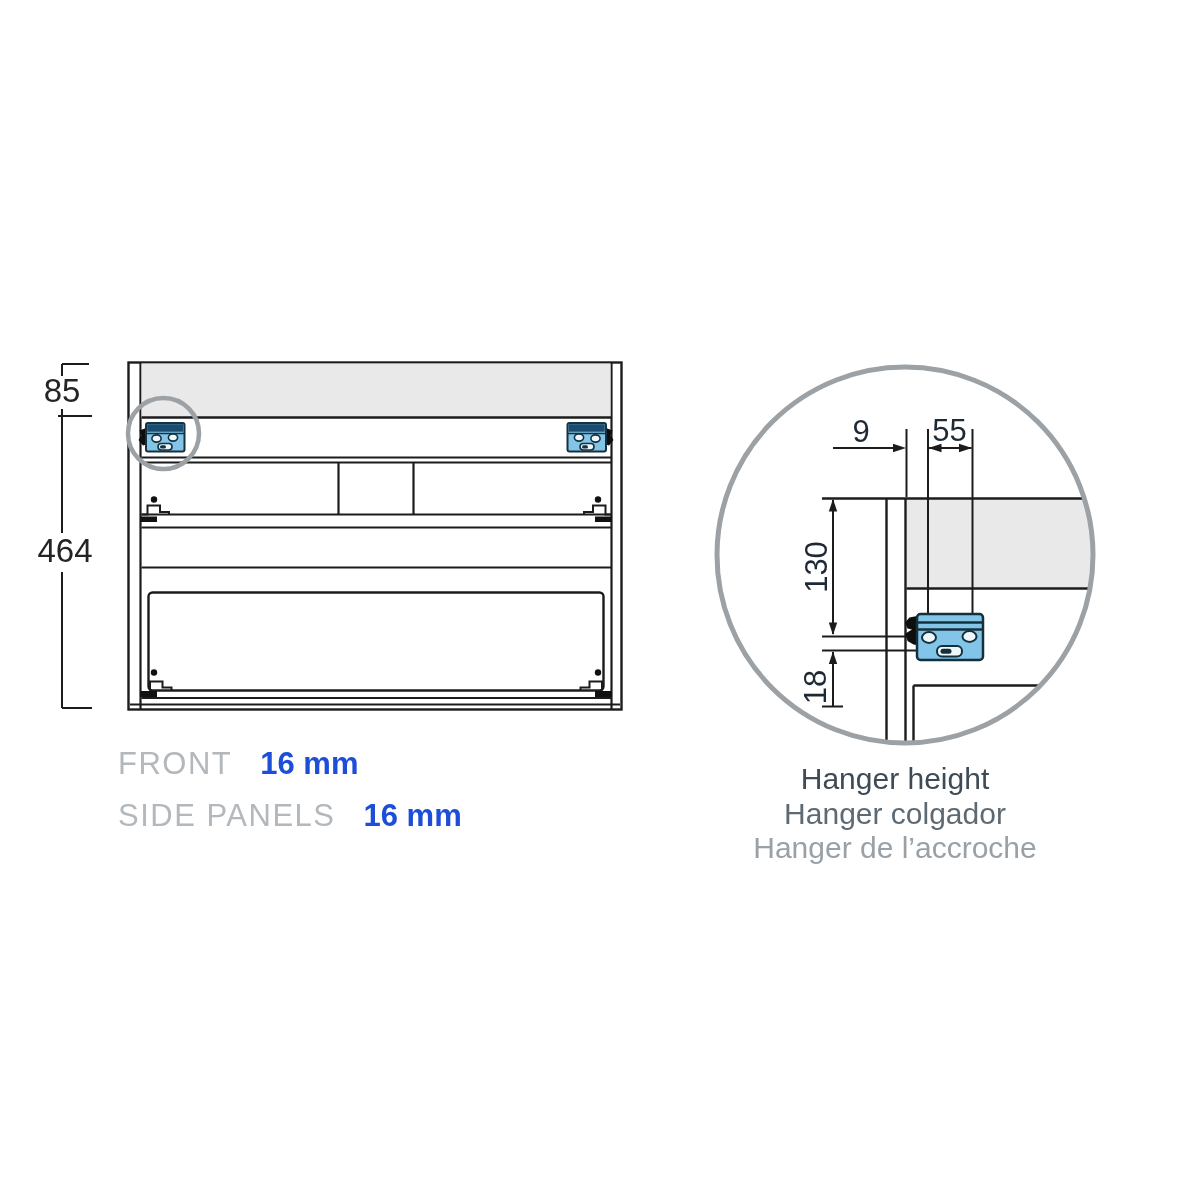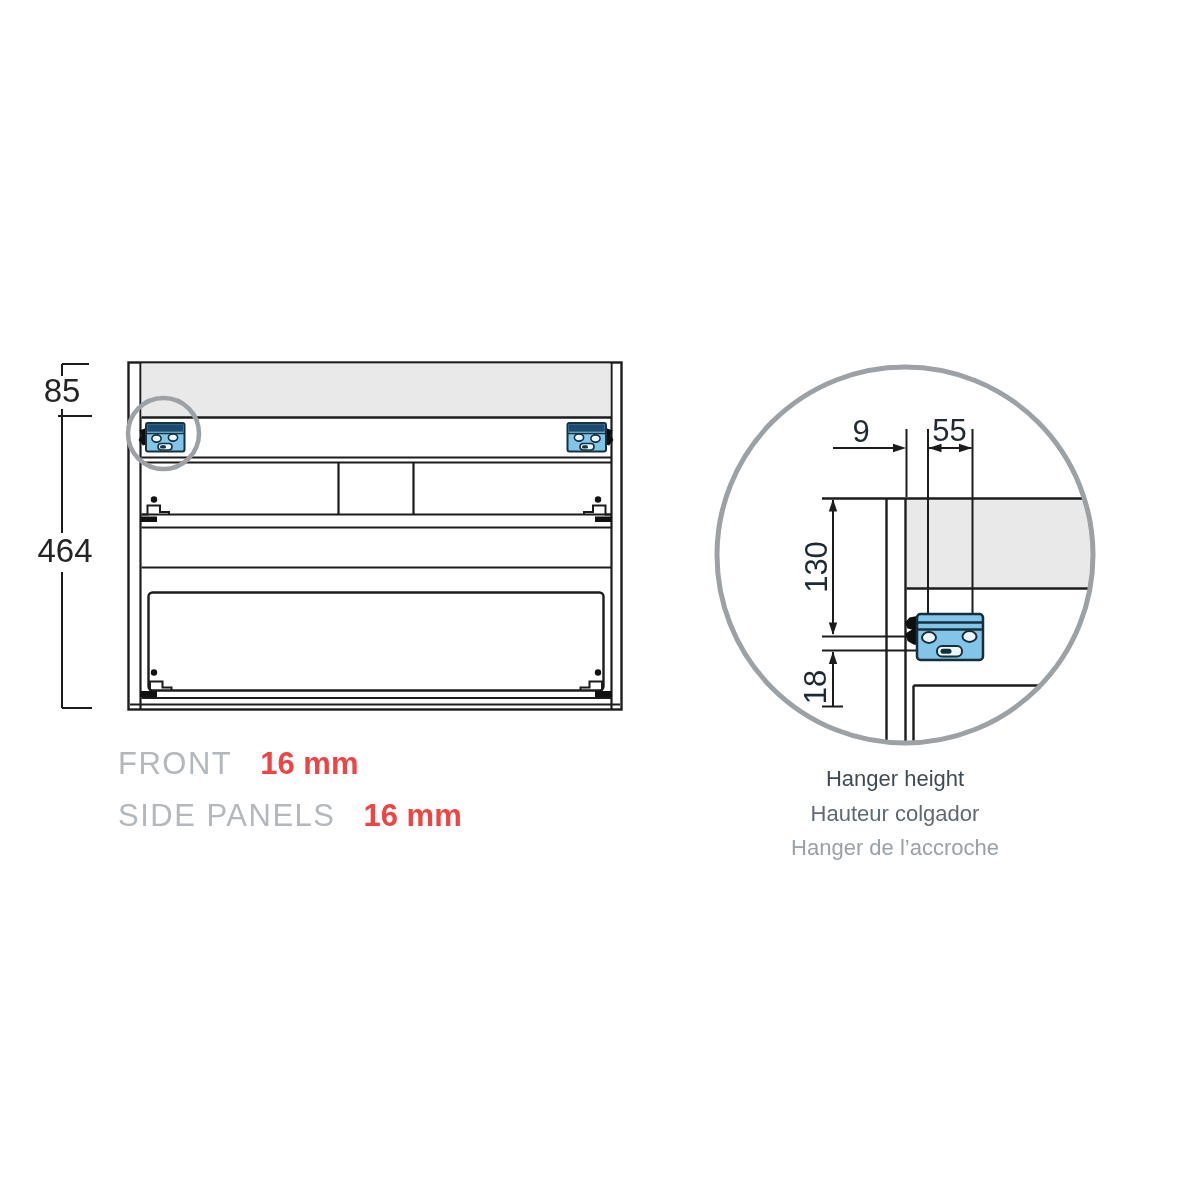--- a/index.html
+++ b/index.html
@@ -9,23 +9,23 @@
   .ln{stroke:#1c1c1c;stroke-width:2.2;fill:none;}
   .lnT{stroke:#1c1c1c;stroke-width:2.4;fill:none;}
   .dim{stroke:#1c1c1c;stroke-width:2;fill:none;}
   .arrow{fill:#1c1c1c;stroke:none;}
   .dimL{font-size:33px;fill:#242424;text-anchor:middle;}
   .dimD{font-size:31px;fill:#1f2933;text-anchor:middle;}
   .holefill{fill:#eef7fc;}
   .spec-row{position:absolute;left:118px;display:flex;align-items:baseline;gap:28px;
             font-size:31px;white-space:nowrap;}
   .spec-label{color:#b3b8bd;letter-spacing:1.5px;}
-  .spec-value{color:#ef4444;font-weight:bold;}
+  .spec-value{color:#1d4ed8;font-weight:bold;}
   .caption{position:absolute;left:645px;top:762px;width:500px;text-align:center;
-           font-size:22px;line-height:34.5px;}
+           font-size:30px;line-height:34.5px;}
   .cap1{color:#3e4b56;}
   .cap2{color:#5d6a73;}
   .cap3{color:#99a1a7;}
 </style>
 </head>
 <body>
 
 <div id="canvas">
 
 <svg width="1200" height="1200" viewBox="0 0 1200 1200">
@@ -174,17 +174,17 @@
     <span class="spec-label">FRONT</span>
     <span class="spec-value">16 mm</span>
   </div>
   <div class="spec-row" style="top:798px;">
     <span class="spec-label">SIDE PANELS</span>
     <span class="spec-value">16 mm</span>
   </div>
 
   <div class="caption">
     <div class="cap1">Hanger height</div>
-    <div class="cap2">Hauteur colgador</div>
+    <div class="cap2">Hanger colgador</div>
     <div class="cap3">Hanger de l’accroche</div>
   </div>
 
 </div>
 
 </body></html>

